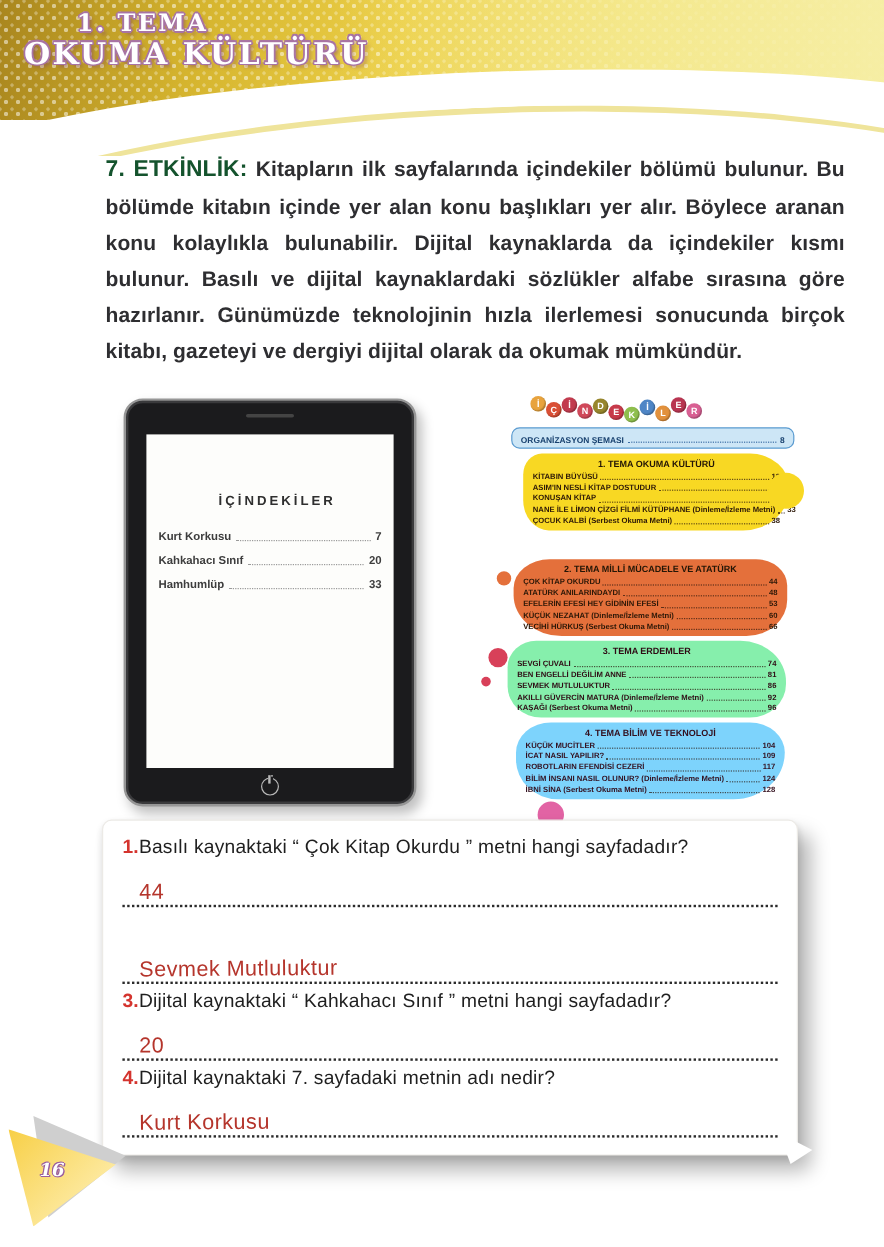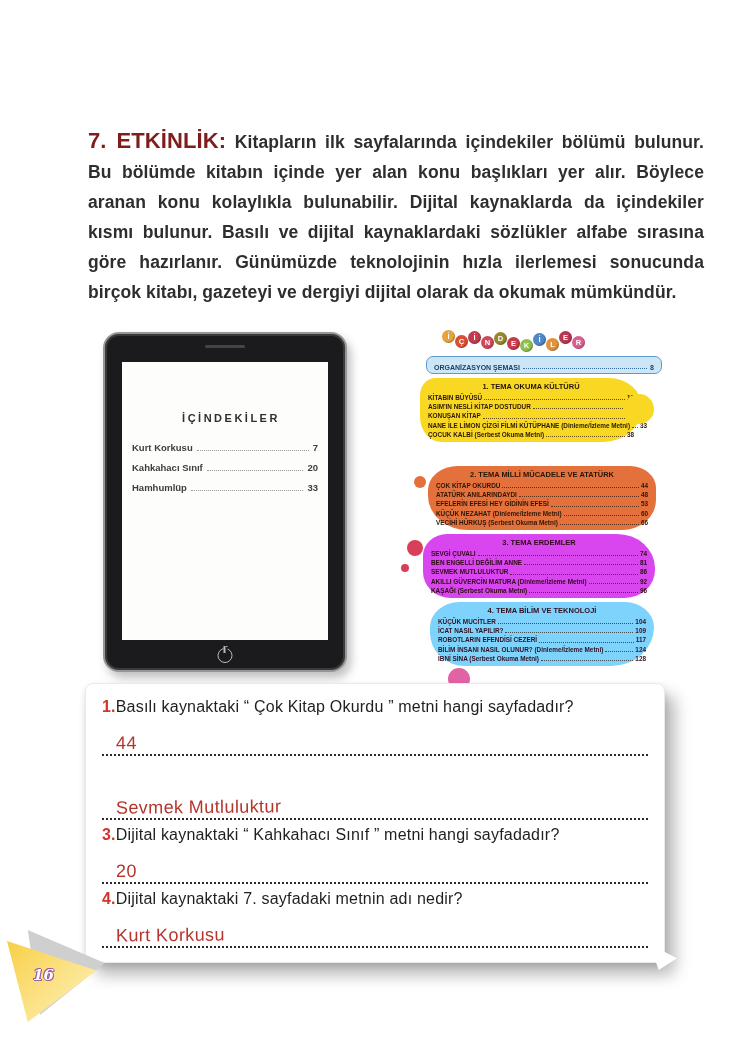--- a/index.html
+++ b/index.html
@@ -23,21 +23,21 @@
   .t-num{font-size:20px;letter-spacing:2px;margin-left:44px;
     text-shadow:-1.5px 0 #a874a4,1.5px 0 #a874a4,0 -1.5px #a874a4,0 1.5px #a874a4,
       -1px -1px #a874a4,1px 1px #a874a4,-1px 1px #a874a4,1px -1px #a874a4,3px 3px 3px rgba(120,60,110,.45);}
   .t-title{font-size:25px;letter-spacing:2px;
     text-shadow:-1.5px 0 #a874a4,1.5px 0 #a874a4,0 -1.5px #a874a4,0 1.5px #a874a4,
       -1px -1px #a874a4,1px 1px #a874a4,-1px 1px #a874a4,1px -1px #a874a4,3px 3px 3px rgba(120,60,110,.45);}
 
   
   .activity{position:absolute;top:126px;left:88px;width:616px;
     font-size:17.5px;font-weight:bold;color:#2e2e31;line-height:30px;text-align:justify;letter-spacing:.1px;}
-  .activity .lead{color:#7f1d1d;font-size:22px;}
+  .activity .lead{color:#14532d;font-size:19px;}
 
   
   .tablet{position:absolute;left:103px;top:332px;width:240px;height:336px;background:#1b1b1d;
     border-radius:16px;border:2px solid #969696;
     box-shadow:inset 0 0 0 2px #3a3a3c, 4px 6px 10px rgba(0,0,0,.25);}
   .speaker{position:absolute;top:11px;left:50%;transform:translateX(-50%);width:40px;height:3px;
     background:#444;border-radius:2px;}
   .screen{position:absolute;left:17px;right:17px;top:28px;bottom:30px;background:#fdfdfb;}
   .screen-title{margin-top:50px;text-align:center;font-size:11px;font-weight:bold;
     letter-spacing:2.5px;color:#2f2f2f;padding-left:12px;}
@@ -53,21 +53,21 @@
   .print-toc{position:absolute;left:418px;top:328px;width:250px;}
   .circles{position:relative;height:24px;margin-left:24px;}
   .circles .lc{position:absolute;width:13px;height:13px;border-radius:50%;color:#fff;
     font-size:7.5px;font-weight:bold;text-align:center;line-height:13px;
     box-shadow:inset -1px -1px 1px rgba(0,0,0,.25);}
   .org-box{display:flex;align-items:flex-end;margin:4px 6px 0 8px;height:13px;
     background:#cde6f6;border:1.6px solid #5b9bd0;border-radius:7px;padding:1px 7px 2px 7px;
     font-size:7px;font-weight:bold;color:#17406e;}
   .org-box .leader{flex:1;border-bottom:1.3px dotted #3c6ea5;margin:0 3px 2px 3px;}
   .toc-blob{position:relative;padding:4px 8px 3px 8px;margin-top:4px;}
-  .blob1{width:206px;margin-left:2px;border-radius:16px 34px 40px 22px/18px 30px 36px 26px;}
+  .blob1{width:206px;margin-left:18px;border-radius:16px 34px 40px 22px/18px 30px 36px 26px;}
   .blob2{width:212px;margin-left:10px;border-radius:30px 26px 34px 40px/24px 22px 30px 34px;margin-top:24px;}
   .blob3{width:216px;margin-left:5px;border-radius:24px 38px 30px 28px/22px 34px 28px 26px;}
   .blob4{width:208px;margin-left:12px;border-radius:30px 30px 44px 36px/26px 26px 40px 34px;}
   .blob-title{text-align:center;font-size:7.5px;font-weight:bold;margin-bottom:2px;color:#241606;}
   .blob-row{display:flex;align-items:flex-end;font-size:6.4px;font-weight:600;color:#2c1808;
     line-height:9.2px;white-space:nowrap;}
   .blob-row .leader{flex:1;border-bottom:1px dotted rgba(40,20,10,.7);margin:0 2px 2px 2px;min-width:6px;}
   .blob3 .blob-title,.blob3 .blob-row{color:#2e0b14;}
   .blob4 .blob-title,.blob4 .blob-row{color:#33101f;}
   .bub{position:absolute;border-radius:50%;}
@@ -93,20 +93,29 @@
     clip-path:polygon(0 12%,86% 44%,20% 100%);}
   .tri-num{position:absolute;left:26px;top:36px;font-family:"DejaVu Serif",serif;
     font-style:italic;font-weight:bold;font-size:15px;color:#fff;
     text-shadow:-1px 0 #9b5fa0,1px 0 #9b5fa0,0 -1px #9b5fa0,0 1px #9b5fa0,1px 1px #9b5fa0,-1px -1px #9b5fa0;}
 </style>
 </head>
 <body>
 
 <div class="page">
 
+  <div class="header">
+    <div class="band"></div>
+    <div class="band-cover"></div>
+    <div class="band-arc"></div>
+    <div class="header-titles">
+      <div class="t-num">1. TEMA</div>
+      <div class="t-title">OKUMA KÜLTÜRÜ</div>
+    </div>
+  </div>
 
   <div class="activity">
     <span class="lead">7. ETKİNLİK:</span>
     <span>Kitapların ilk sayfalarında içindekiler bölümü bulunur. Bu bölümde kitabın içinde yer alan konu başlıkları yer alır. Böylece aranan konu kolaylıkla bulunabilir. Dijital kaynaklarda da içindekiler kısmı bulunur. Basılı ve dijital kaynaklardaki sözlükler alfabe sırasına göre hazırlanır. Günümüzde teknolojinin hızla ilerlemesi sonucunda birçok kitabı, gazeteyi ve dergiyi dijital olarak da okumak mümkündür.</span>
   </div>
 
   <div class="tablet">
     <div class="speaker"></div>
     <div class="screen">
       <div class="screen-title">İÇİNDEKİLER</div>
@@ -205,21 +214,21 @@
           <span class="leader"></span>
           <span>60</span>
         </div>
       <div class="blob-row">
           <span>VECİHİ HÜRKUŞ (Serbest Okuma Metni)</span>
           <span class="leader"></span>
           <span>66</span>
         </div>
     </div>
 
-    <div class="toc-blob blob3" style="background: #d946ef;">
+    <div class="toc-blob blob3" style="background: #86efac;">
       <span class="bub" style="left: -16px; top: 6px; width: 16px; height: 16px; background: rgb(216, 64, 89);"></span>
       <span class="bub" style="left: -22px; top: 30px; width: 8px; height: 8px; background: rgb(216, 64, 89);"></span>
       <div class="blob-title">3. TEMA ERDEMLER</div>
       <div class="blob-row">
           <span>SEVGİ ÇUVALI</span>
           <span class="leader"></span>
           <span>74</span>
         </div>
       <div class="blob-row">
           <span>BEN ENGELLİ DEĞİLİM ANNE</span>

